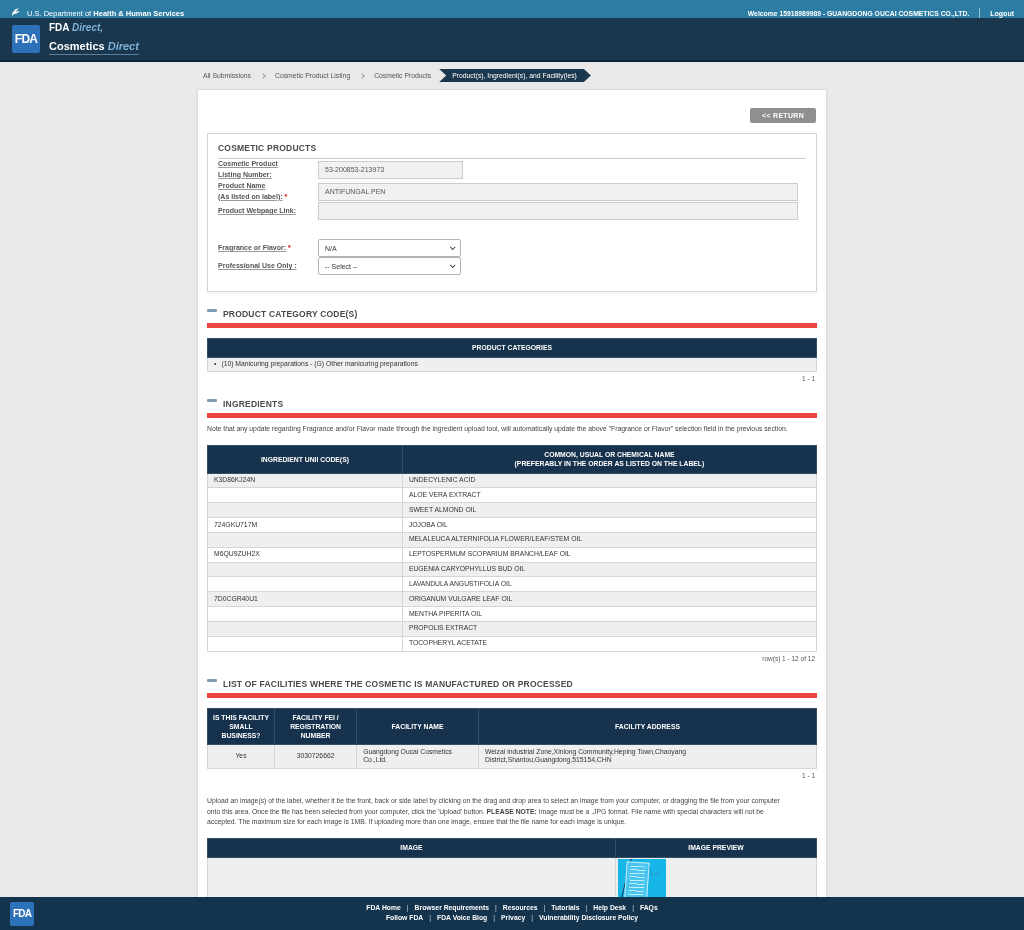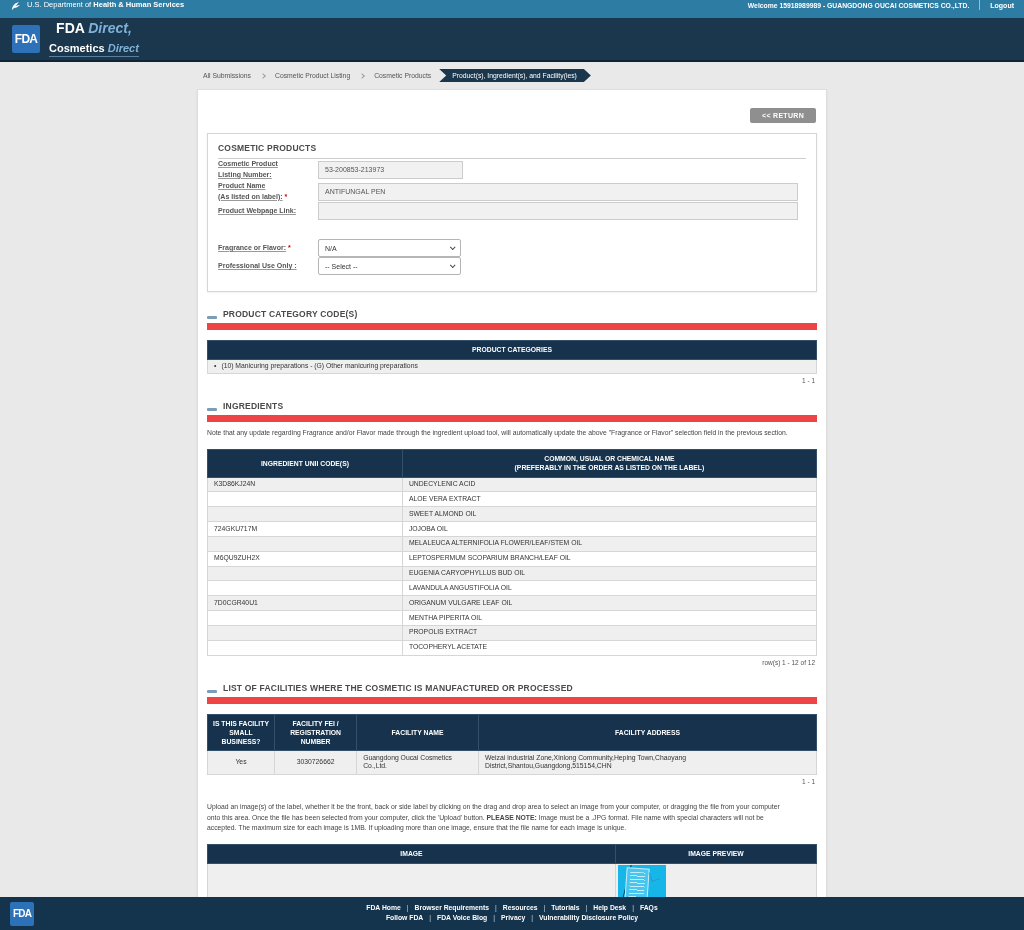--- a/index.html
+++ b/index.html
@@ -4,33 +4,33 @@
 <style>
   * { margin:0; padding:0; box-sizing:border-box; }
   html,body { width:1024px; height:930px; }
   body {
     font-family:"Liberation Sans", sans-serif;
     background:#e9e9e9;
     position:relative;
     overflow:hidden;
   }
   
-  .topbar { height:18px; background:#2d7ca3; color:#fff; display:flex; align-items:flex-start; padding:0 10px; }
+  .topbar { height:18px; background:#2d7ca3; color:#fff; display:flex; align-items:flex-end; padding:0 10px; }
   .topbar .dept { font-size:7.5px; margin-left:5px; }
   .topbar .dept b { font-weight:bold; }
   .hhs-icon svg { display:block; }
   .topbar-right { margin-left:auto; display:flex; align-items:center; }
   .welcome { font-size:6.8px; font-weight:bold; }
   .topbar-divider { width:1px; height:10px; background:rgba(255,255,255,.5); margin:0 10px; }
   .logout { font-size:7px; font-weight:bold; color:#fff; text-decoration:none; cursor:pointer; }
   
   .appheader { height:44px; background:#1a374e; display:flex; align-items:center; padding:0 12px; border-bottom:2px solid #0f2436; }
   .fda-square { width:28px; height:28px; background:#2d71b8; color:#fff; font-weight:bold; font-size:12px; letter-spacing:-0.8px; display:flex; align-items:center; justify-content:center; border-radius:2px; }
   .lockup { margin-left:9px; color:#fff; }
-  .lockup .l1 { font-size:14px; font-weight:bold; line-height:1;text-align:center; }
+  .lockup .l1 { font-size:10px; font-weight:bold; line-height:1; }
   .lockup .l2 { font-size:11px; font-weight:bold; line-height:1; margin-top:8px; display:inline-block; border-bottom:1px solid #5a7f9c; padding-bottom:2px; }
   .brand-italic { font-style:italic; color:#7fb2d9; font-weight:bold; }
   
   .main-wrap { width:630px; margin:7px auto 0; }
   .breadcrumb { display:flex; align-items:center; font-size:6.8px; color:#555; margin-bottom:7px; height:13px; }
   .crumb { padding:0 6px; cursor:pointer; }
   .crumb-sep { width:4px; height:4px; border-top:1px solid #9f9f9f; border-right:1px solid #9f9f9f; transform:rotate(45deg); margin:0 4px; flex:none; }
   .crumb-active { background:#1a374e; color:#fff; padding:3px 14px 3px 13px; margin-left:2px;
     clip-path:polygon(0 0, calc(100% - 7px) 0, 100% 50%, calc(100% - 7px) 100%, 0 100%, 7px 50%); }
   
@@ -44,21 +44,21 @@
   .frow.gap-top { margin-top:19px; }
   .flabel { width:100px; flex:none; font-size:7px; font-weight:bold; color:#555; line-height:1.55; }
   .flabel .und { text-decoration:underline; text-decoration-color:#999; }
   .req { color:#cc0000; margin-left:2px; text-decoration:none; }
   .finput { background:#f1f1f1; border:1px solid #ccc; height:18px; font-size:7px; color:#555; padding:0 6px; font-family:inherit; }
   .w-short { width:145px; } .w-long { width:480px; }
   .fselect { width:143px; height:18px; background:#fff; border:1px solid #b5b5b5; border-radius:2px; display:flex; align-items:center; padding:0 6px; font-size:7px; color:#333; cursor:pointer; }
   .chev { margin-left:auto; width:4px; height:4px; border-right:1.2px solid #444; border-bottom:1.2px solid #444; transform:rotate(45deg) translateY(-1px); flex:none; }
   
   .section { margin-top:17px; }
-  .section-title { display:flex; align-items:flex-end; gap:6px; font-size:8.5px; font-weight:bold; color:#4a4a4a; padding-bottom:4px; border-bottom:7px solid #ef4444; letter-spacing:.2px; }
+  .section-title { display:flex; align-items:flex-start; gap:6px; font-size:8.5px; font-weight:bold; color:#4a4a4a; padding-bottom:4px; border-bottom:5px solid #ef4444; letter-spacing:.2px; }
   .dash { width:10px; height:3px; background:#7b9db6; border-radius:1px; flex:none; }
   .note { font-size:6.8px; color:#444; line-height:1.6; margin-top:6px; width:96%; }
   
   table { width:100%; border-collapse:collapse; margin-top:10px; }
   th { background:#16324c; color:#fff; font-size:6.8px; font-weight:bold; text-align:center; padding:4px 4px; border:1px solid #33506b; line-height:1.35; }
   td { font-size:6.8px; color:#333; padding:2.5px 6px; border:1px solid #d6d6d6; line-height:1.3; background:#fff; }
   tr.alt td { background:#efefef; }
   .pag { text-align:right; font-size:6.5px; color:#555; margin-top:3px; padding-right:2px; }
   .cat-row td::before { content:"•"; margin-right:5px; color:#333; }
   .col-unii { width:32%; }

